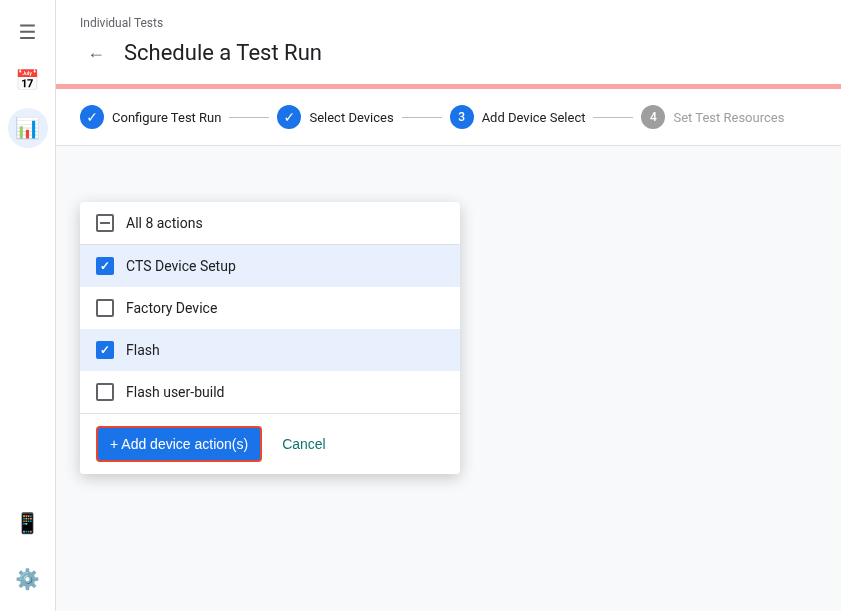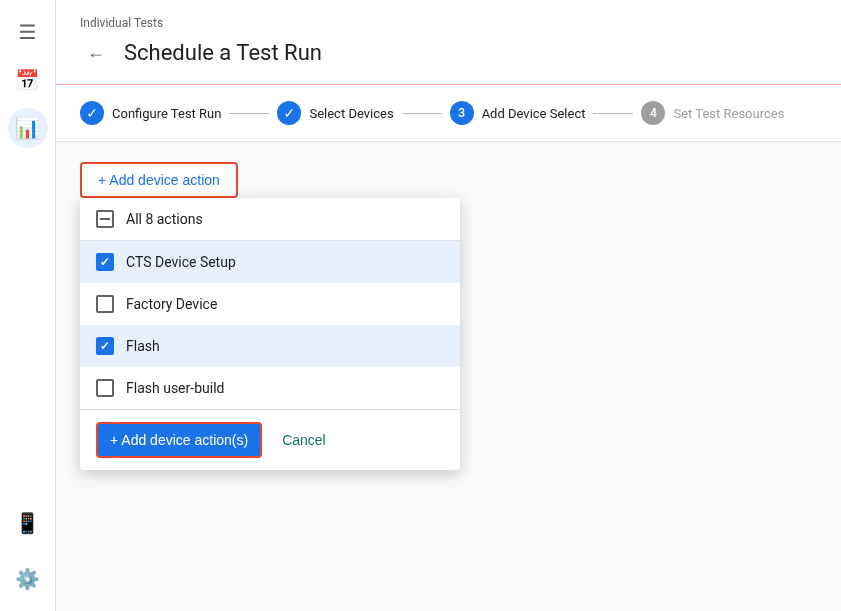--- a/index.html
+++ b/index.html
@@ -46,21 +46,21 @@
     .main {
       flex: 1;
       display: flex;
       flex-direction: column;
       overflow: hidden;
     }
 
     
     .header {
       padding: 16px 24px 0 24px;
-      border-bottom: 1px solid #fca5a5;
+      border-bottom: 5px solid #fca5a5;
       padding-bottom: 0;
     }
     .breadcrumb {
       font-size: 12px;
       color: #5f6368;
       margin-bottom: 6px;
     }
     .page-title-row {
       display: flex;
       align-items: center;
@@ -318,21 +318,20 @@
 
     <div class="step">
       <div class="step-circle inactive">4</div>
       <span class="step-label inactive">Set Test Resources</span>
     </div>
   </div>
 
   <div class="content">
 
     
-    <button class="add-device-btn">+ Add device action</button>
 
     
     <div class="dropdown-panel">
       <div class="dropdown-list">
 
         <div class="dropdown-item">
           <div class="cb-box indeterminate">
             <div class="cb-dash"></div>
           </div>
           <span>All 8 actions</span>

